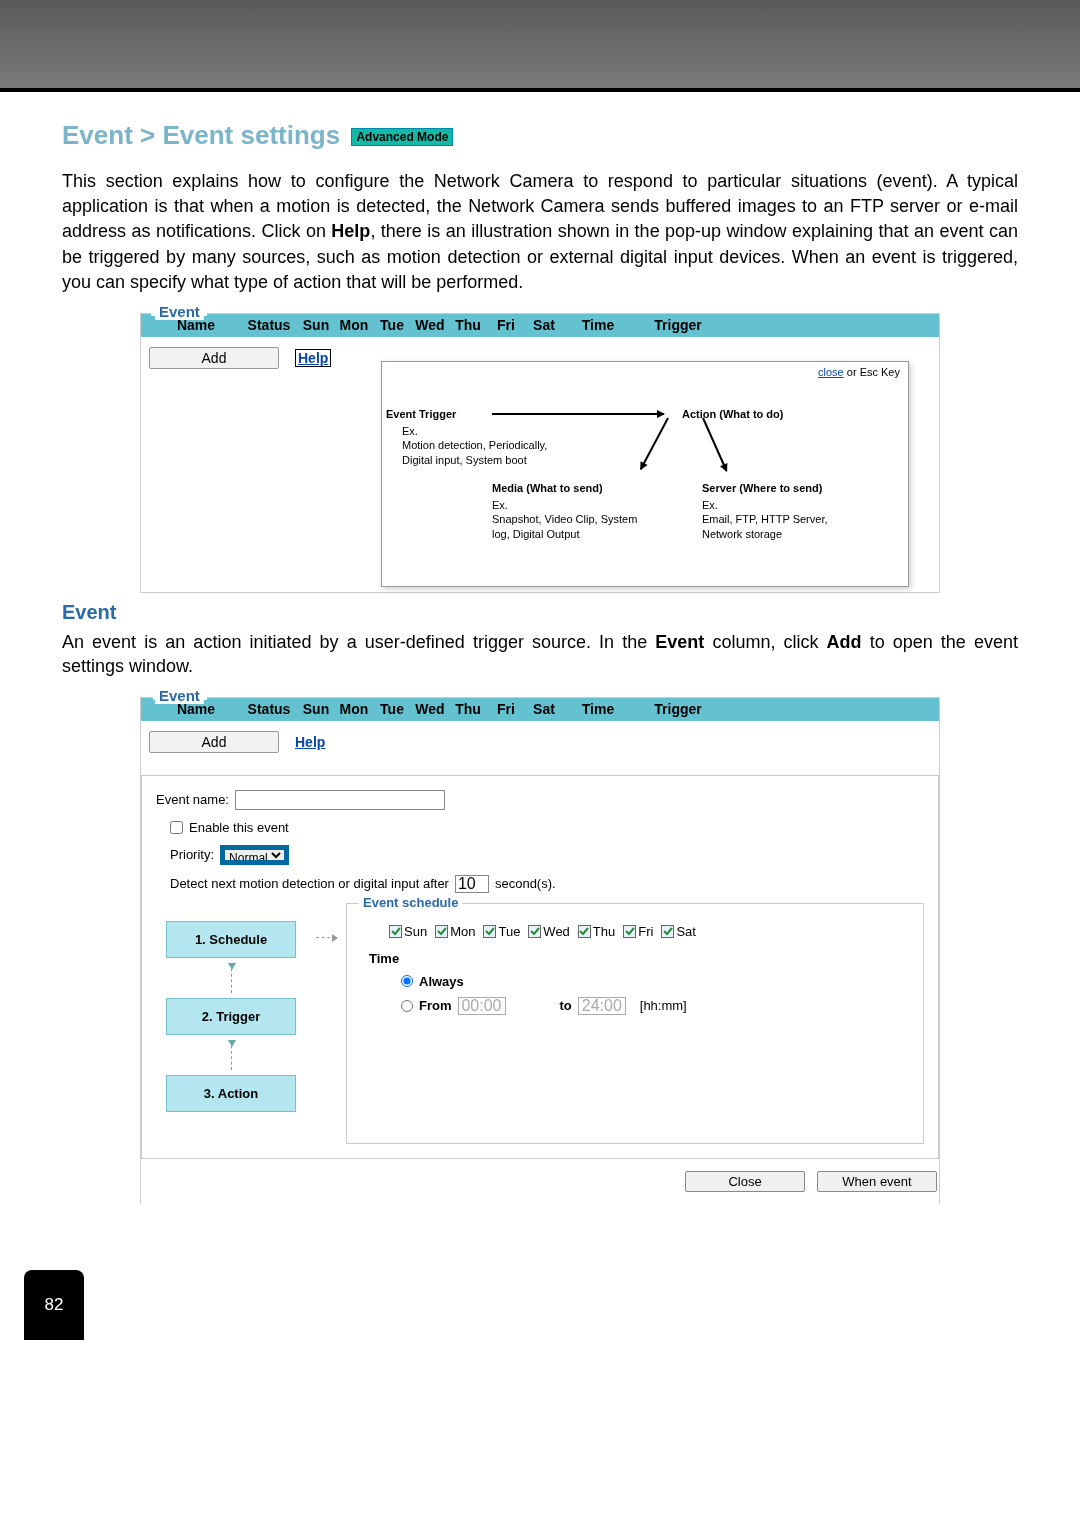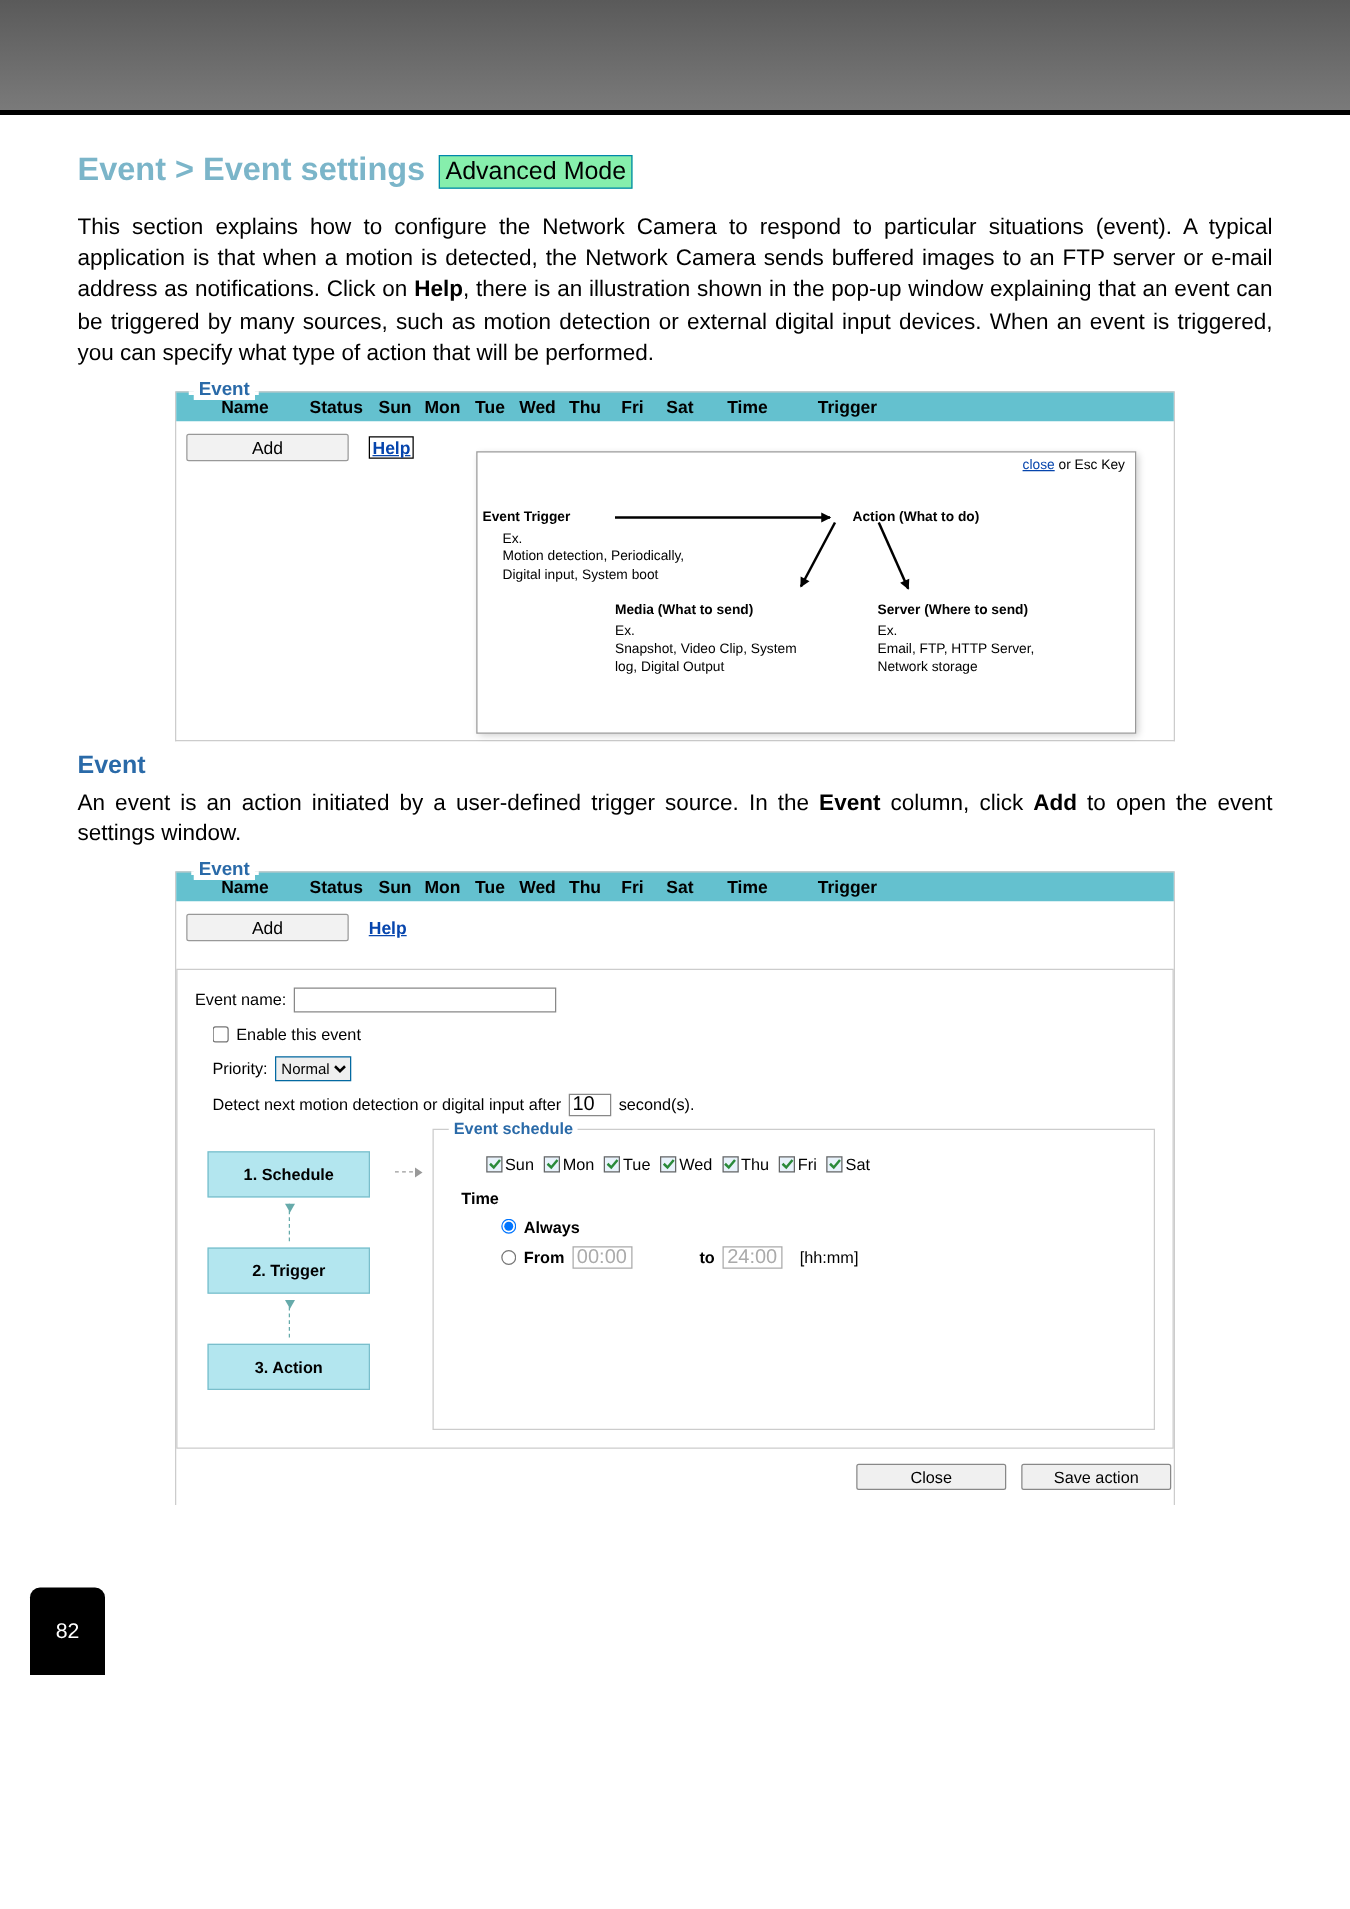--- a/index.html
+++ b/index.html
@@ -19,24 +19,24 @@
     padding: 28px 62px 20px 62px;
   }
   .page-title {
     font-size: 26px;
     font-weight: bold;
     color: #7bb5c9;
     margin-bottom: 18px;
   }
   .mode-badge {
     display: inline-block;
-    font-size: 20px;
-    font-weight: normal;
+    font-size: 12px;
+    font-weight: bold;
     color: #000;
-    background: #86efac;
+    background: #14b8a6;
     border: 1px solid #0088aa;
     padding: 1px 4px;
     vertical-align: middle;
     margin-left: 4px;
   }
   .intro-text {
     font-size: 18px;
     line-height: 1.4;
     text-align: justify;
     margin-bottom: 10px;
@@ -196,21 +196,21 @@
     border: 1px solid #ccc;
     margin: 12px 0 8px 0;
     padding: 14px 14px 14px 14px;
     font-size: 13px;
   }
   .form-row { margin-bottom: 10px; display: flex; align-items: center; gap: 6px; }
   .form-label { font-size: 13px; }
   .text-input { border: 1px solid #888; height: 20px; width: 210px; font-size: 12px; padding: 0 2px; }
   .small-input { border:1px solid #888; height:18px; width:34px; font-size:16px; text-align:left; padding:0 2px; }
   .checkbox { width: 13px; height: 13px; }
-  .select-priority { border:1px solid #0369a1; font-size:12px; height:20px; }
+  .select-priority { border:5px solid #0369a1; font-size:12px; height:20px; }
 
   .steps-area { display:flex; gap: 10px; margin-top: 8px; align-items: flex-start;}
   .steps-col { width: 150px; display:flex; flex-direction:column; align-items:center; gap: 0; padding-top: 18px;}
   .step-box {
     background: #b3e6ef;
     border: 1px solid #7abecb;
     width: 130px;
     text-align: center;
     padding: 10px 4px;
     font-size: 13px;
@@ -457,19 +457,19 @@
             <span style="font-weight:bold;padding-left:48px;">to</span>
             <input class="disabled-input" disabled="" value="24:00" style="">
             <span style="margin-left:8px;">[hh:mm]</span>
           </div>
         </div>
       </div>
     </div>
 
     <div class="footer-btns">
       <button class="footer-btn">Close</button>
-      <button class="footer-btn">Save action</button>
+      <button class="footer-btn">When event</button>
     </div>
   </div>
 
 </div>
 
 <div class="page-number-tab">82</div>
 
 </body></html>

